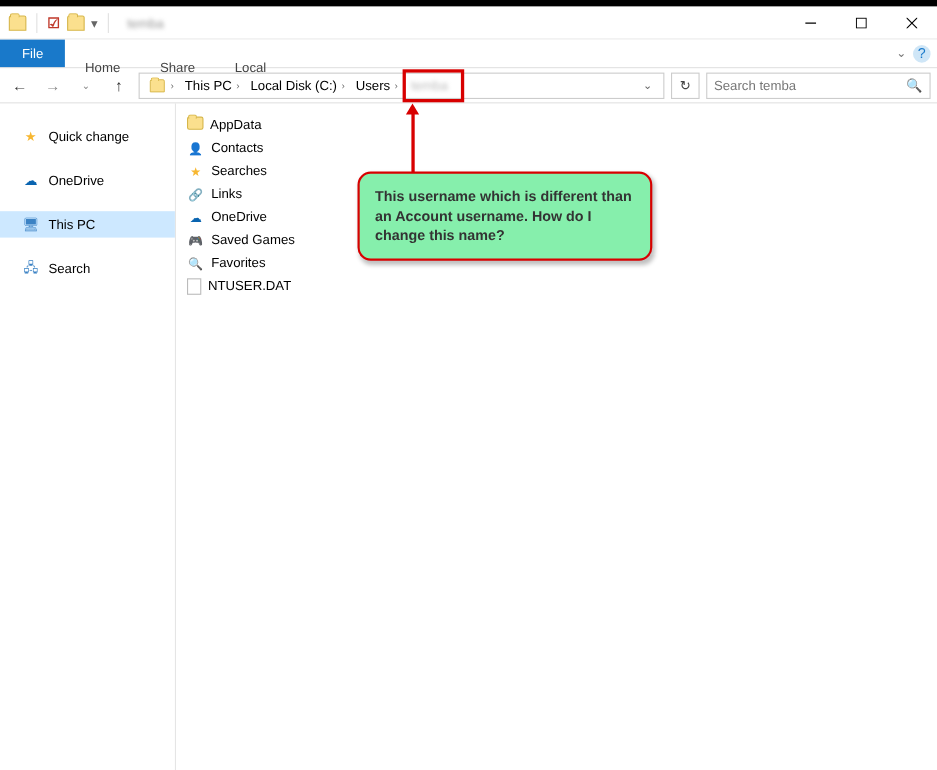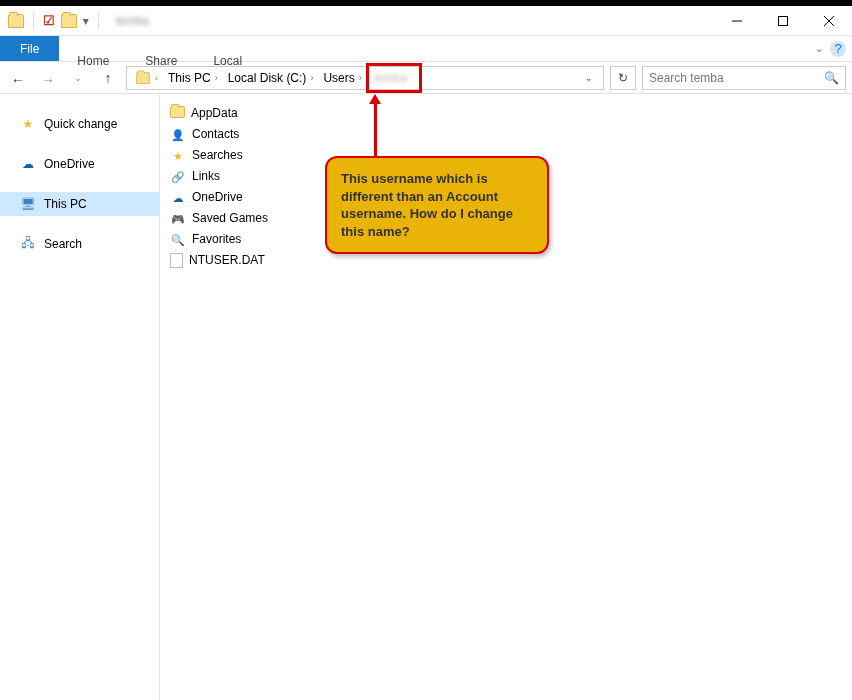--- a/index.html
+++ b/index.html
@@ -51,21 +51,21 @@
   .fico.desktop{background:#2e7cd6; width:14px; height:11px; border:1px solid #1a5fa8;}
   .fico.star{color:#f7b731;}
   .fico.link{color:#2e7cd6;}
   .fico.cloud{color:#0964b0;}
   .fico.game{color:#5aa02c;}
   .fico.search{color:#3b82c4;}
   .fico.file{ width:13px; height:15px; border:1px solid #bbb; background:#fff;}
   
   .arrow-up { position:absolute; left:214px; top:8px; width:3px; height:56px; background:#d80000;}
   .arrow-up::before{ content:""; position:absolute; top:-8px; left:-5px; width:0; height:0; border-left:6.5px solid transparent; border-right:6.5px solid transparent; border-bottom:10px solid #d80000;}
-  .callout{ position:absolute; left:165px; top:62px; width:224px; background:#eab308; border:2px solid #d80000; border-radius:12px; padding:12px 14px; font-size:13px; line-height:1.35; color:#333; box-shadow:2px 3px 4px rgba(0,0,0,0.25); font-weight:600;}
+  .callout{ position:absolute; left:165px; top:62px; width:268px; background:#86efac; border:2px solid #d80000; border-radius:12px; padding:12px 14px; font-size:13px; line-height:1.35; color:#333; box-shadow:2px 3px 4px rgba(0,0,0,0.25); font-weight:600;}
 </style>
 </head>
 <body>
 
 <div class="topblack"></div>
 
 <div class="titlebar">
   <div class="title-left">
     <div class="folder-ico"></div>
     <div class="qat-sep"></div>

